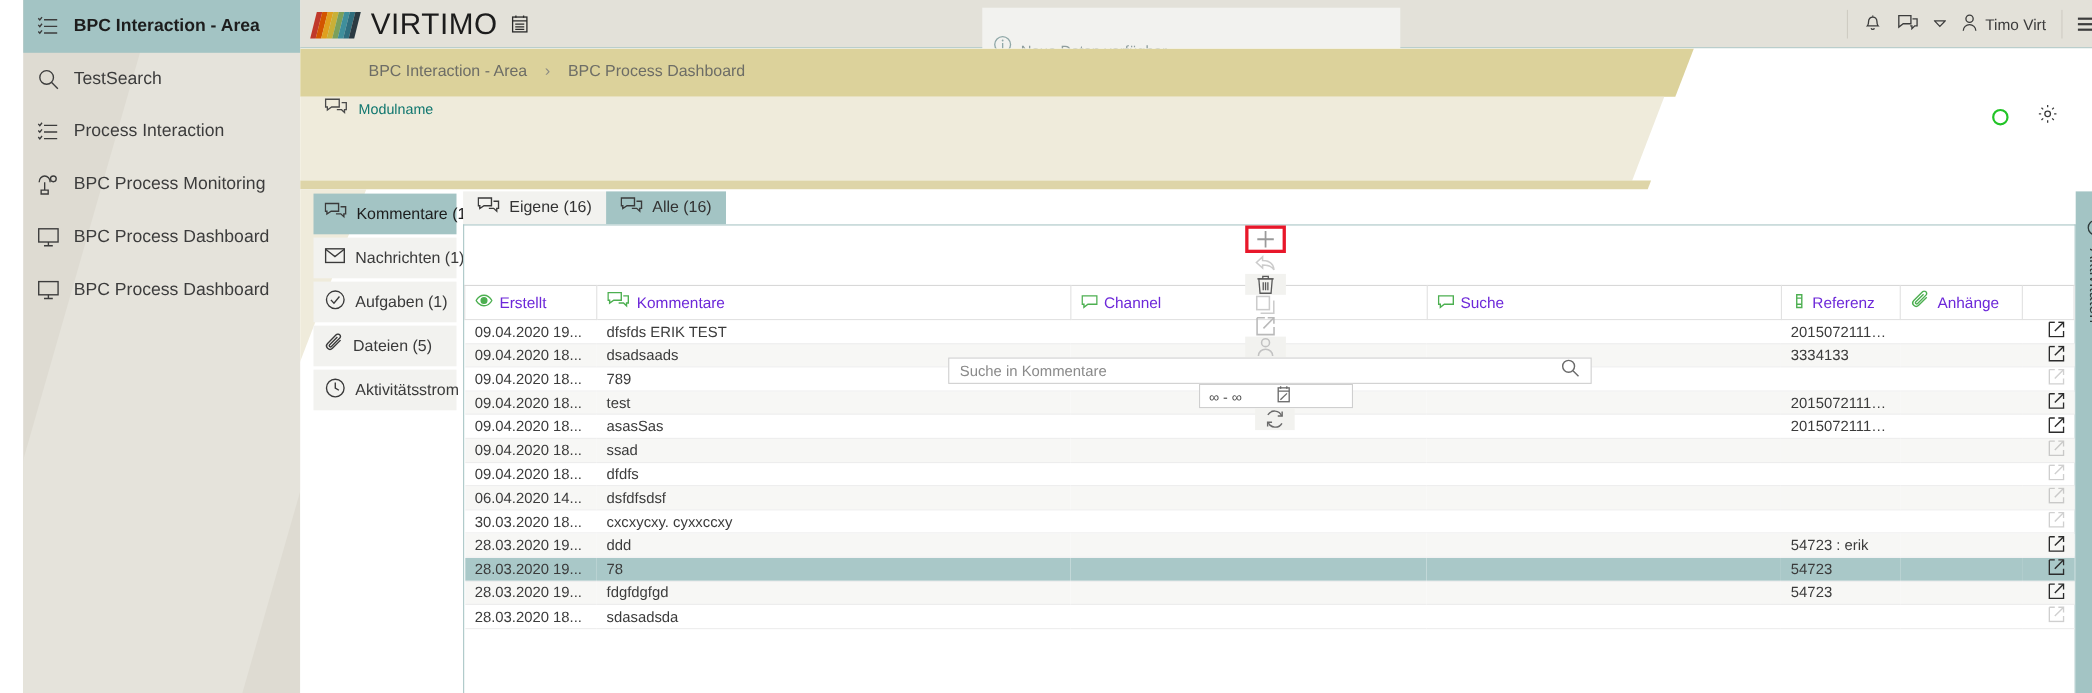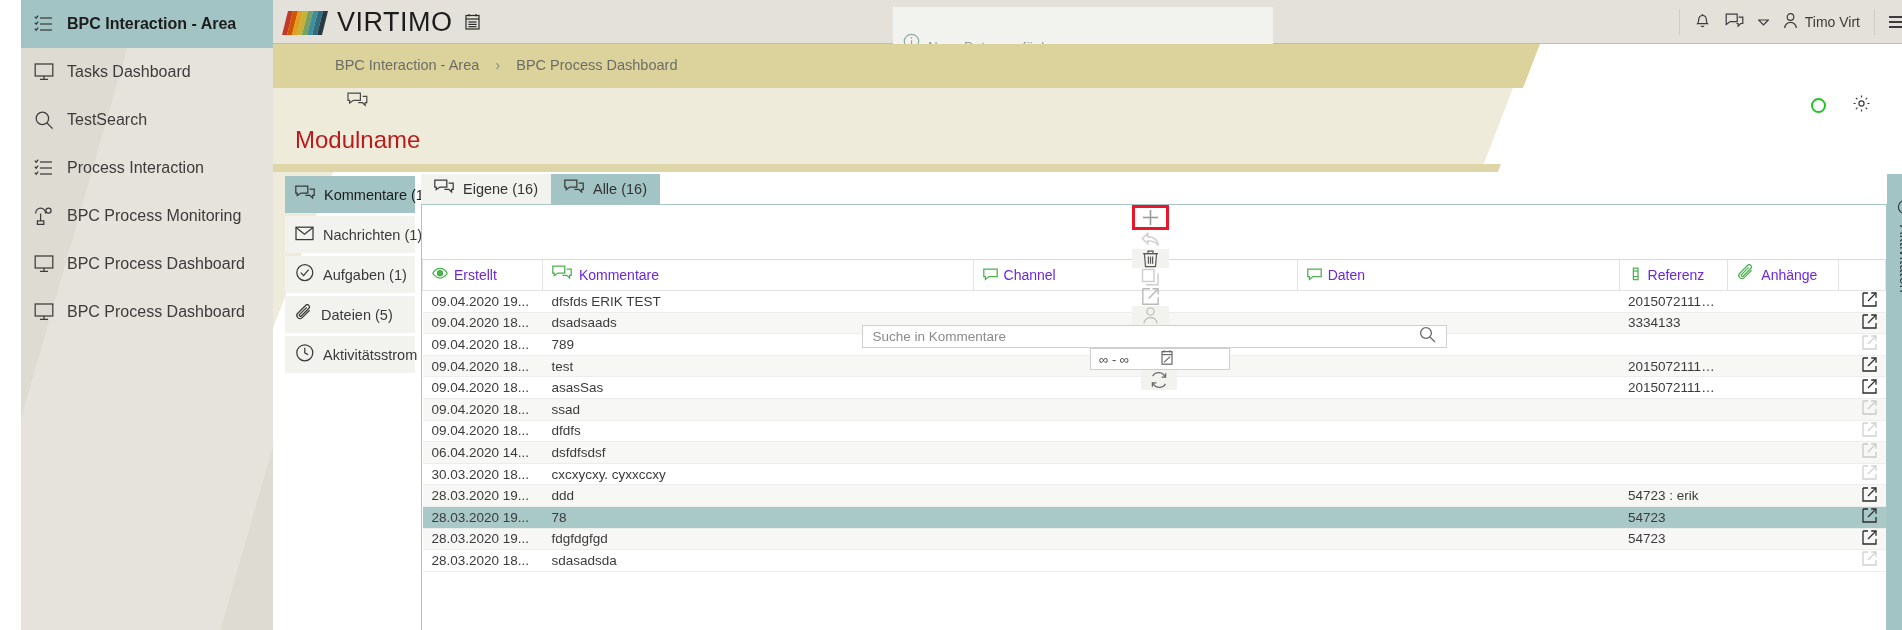--- a/index.html
+++ b/index.html
@@ -83,21 +83,21 @@
     background: #efebdb; transform: skewX(-21deg); transform-origin: top left;
   }
 
   .crumbs {
     position: absolute; left: 62px; top: 12px; display: flex; align-items: center; gap: 16px;
     font-size: 14.5px; color: #6d6d66; z-index: 3;
   }
   .crumb-sep { color: #8c8c84; font-size: 15px; }
   .modulname {
     position: absolute; left: 22px; top: 44px; display: flex; align-items: center; gap: 10px;
-    font-size: 24px; color: #b91c1c; z-index: 3; flex-direction: column;
+    font-size: 13px; color: #0f766e; z-index: 3;
   }
   .status-row {
     position: absolute; right: 52px; top: 50px; display: flex; align-items: center; gap: 26px; z-index: 4;
   }
   .green-dot {
     width: 15px; height: 15px; border-radius: 50%;
     border: 2.5px solid #22c427; background: transparent;
   }
 
   
@@ -202,30 +202,20 @@
             <svg width="20" height="20" viewBox="0 0 20 20" fill="none" stroke="#3c3c3c" stroke-width="1.25">
               <line x1="6" y1="4" x2="18" y2="4"></line>
               <line x1="6" y1="10" x2="18" y2="10"></line>
               <line x1="6" y1="16" x2="18" y2="16"></line>
                 <path d="M0.8 2.6l1.4 1.6 2-2.6"></path>
               <path d="M0.8 8.6l1.4 1.6 2-2.6"></path>
               <path d="M0.8 14.6l1.4 1.6 2-2.6"></path>
             </svg>
           </span>
           <span>BPC Interaction - Area</span>
-        </div>
-        <div class="sb-item">
-          <span class="sb-icon">
-            <svg width="20" height="20" viewBox="0 0 20 20" fill="none" stroke="#3c3c3c" stroke-width="1.25">
-              <rect x="1.2" y="2" width="17.6" height="12"></rect>
-              <line x1="10" y1="14" x2="10" y2="17"></line>
-              <line x1="6" y1="17.4" x2="14" y2="17.4"></line>
-            </svg>
-          </span>
-          <span>Tasks Dashboard</span>
         </div>
         <div class="sb-item">
           <span class="sb-icon">
             <svg width="20" height="20" viewBox="0 0 20 20" fill="none" stroke="#3c3c3c" stroke-width="1.25">
               <circle cx="8.4" cy="8.4" r="6.2"></circle>
               <line x1="13" y1="13" x2="18.6" y2="18.6"></line>
             </svg>
           </span>
           <span>TestSearch</span>
         </div>
@@ -555,21 +545,21 @@
                         <path d="M0.8 2h13.4v7.6H6L2.4 12.4V9.6H0.8z"></path>
                       </svg></span>
                     <span>Channel</span>
                   </span>
                 </th>
                 <th>
                   <span class="thc">
                     <span><svg width="15" height="14" viewBox="0 0 15 14" fill="none" stroke="#4caf50" stroke-width="1.25">
                         <path d="M0.8 2h13.4v7.6H6L2.4 12.4V9.6H0.8z"></path>
                       </svg></span>
-                    <span>Daten</span>
+                    <span>Suche</span>
                   </span>
                 </th>
                 <th>
                   <span class="thc">
                     <span><svg width="13" height="15" viewBox="0 0 13 15" fill="none" stroke="#4caf50" stroke-width="1.25">
                         <path d="M4.4 2h4.6v11.6H4.4z"></path>
                         <line x1="4.4" y1="5" x2="9" y2="5"></line>
                         <line x1="4.4" y1="10.6" x2="9" y2="10.6"></line>
                       </svg></span>
                     <span>Referenz</span>

